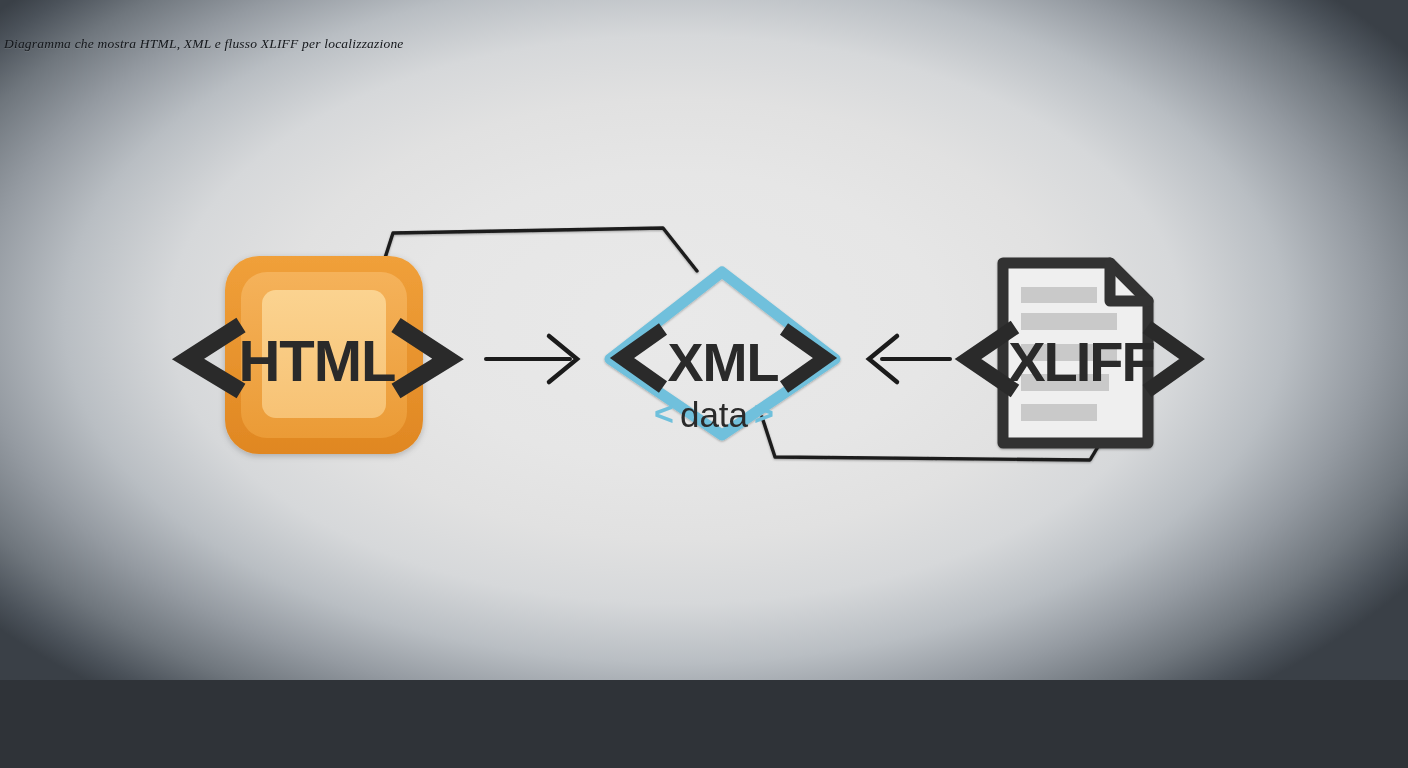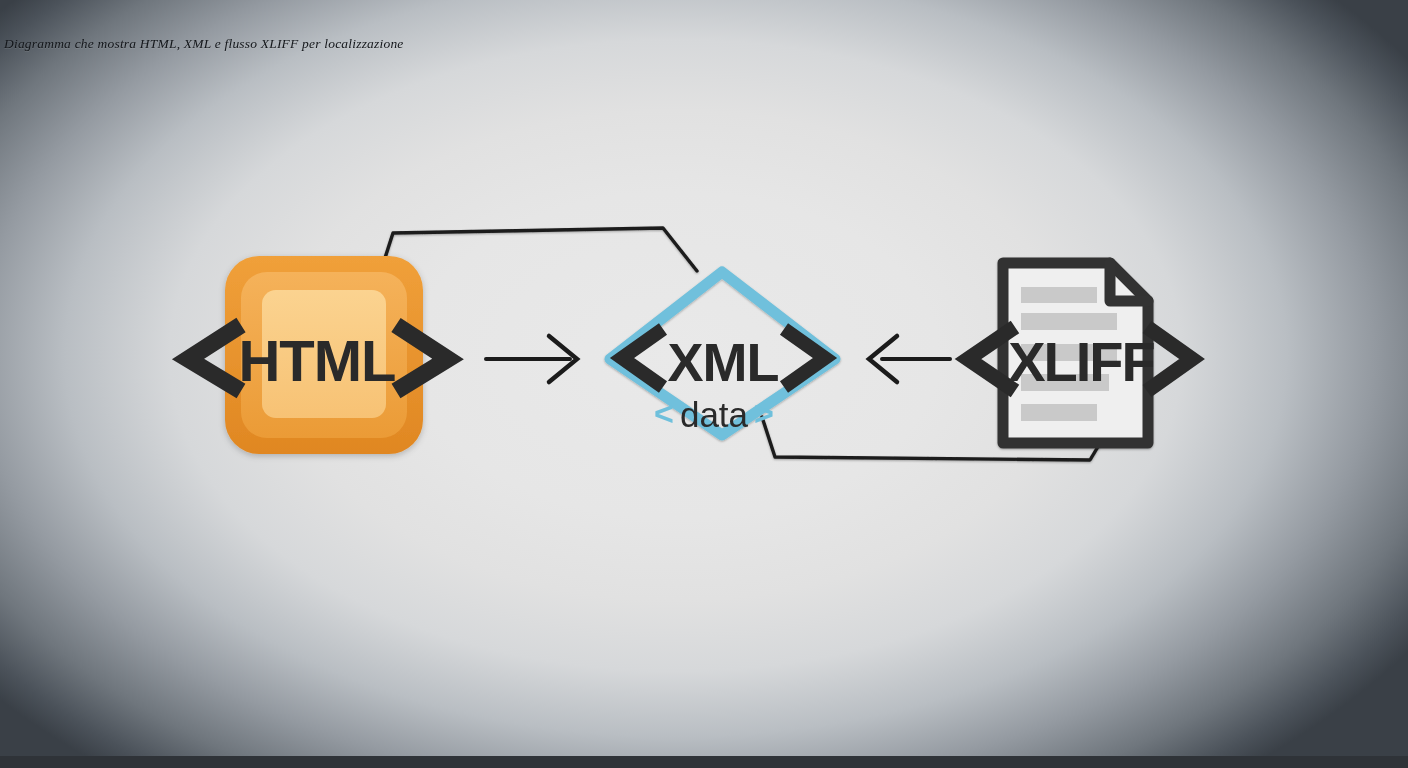--- a/index.html
+++ b/index.html
@@ -11,21 +11,21 @@
   body {
     width: 1408px;
     height: 768px;
     overflow: hidden;
     font-family: "Liberation Sans", sans-serif;
   }
 
   #stage {
     position: relative;
     width: 1408px;
-    height: 756px;
+    height: 680px;
     overflow: hidden;
     
     background:
       radial-gradient(ellipse 62% 72% at 48% 47%,
         #e9e9e9 0%,
         #e6e6e6 30%,
         #e1e1e1 45%,
         #d6d8da 58%,
         #b9bec3 70%,
         #949aa1 80%,

